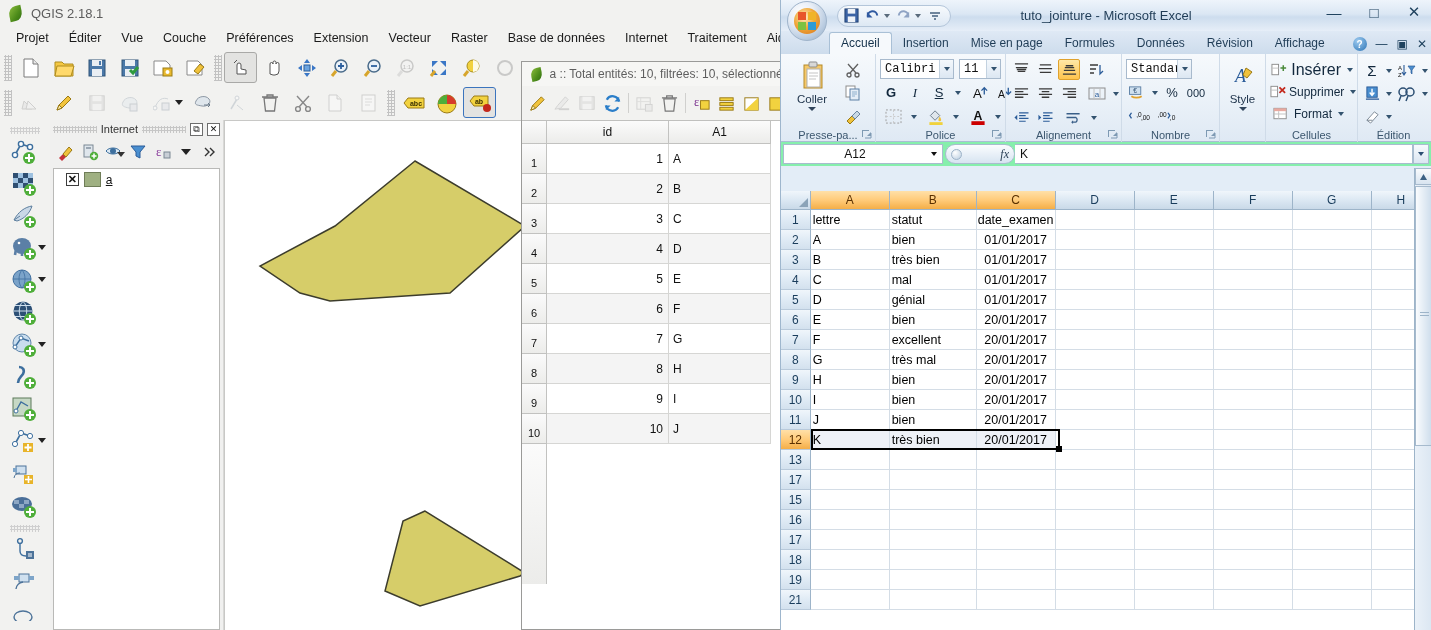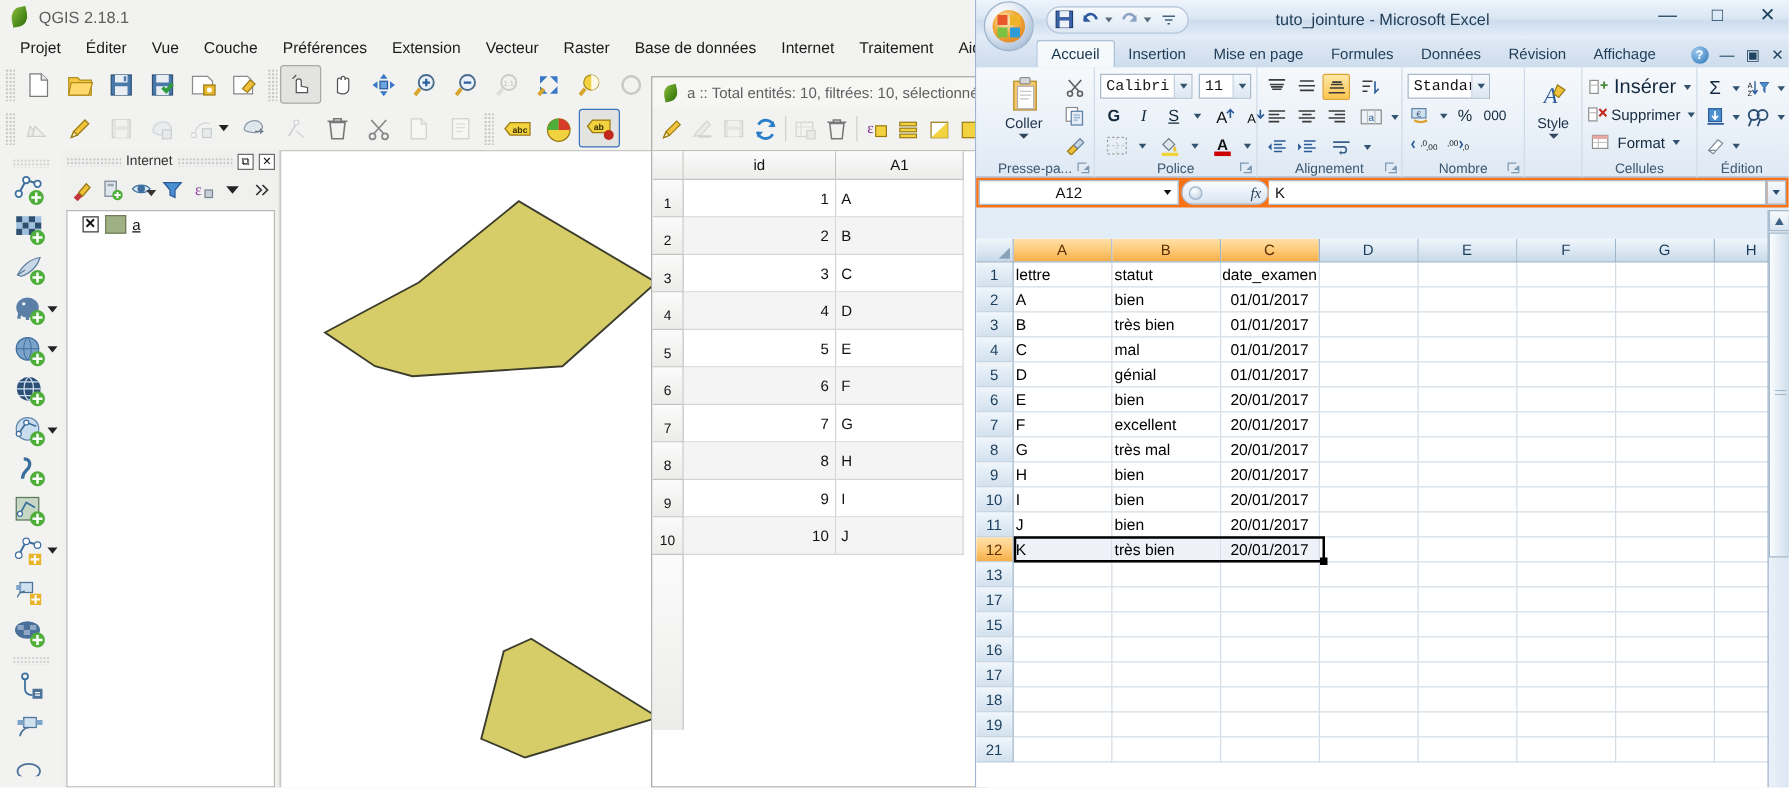--- a/index.html
+++ b/index.html
@@ -178,38 +178,38 @@
      display: flex; align-items: center; justify-content: center; font-weight: bold;}
 
   .xl-ribbon {
     height: 88px; background: linear-gradient(#f6f9fc 0%, #eaf1f8 55%, #dfe9f4 100%);
     border-bottom: 1px solid #a9bed3; display: flex; position: relative;
   }
   .rgroup { position: relative; height: 88px; padding: 3px 4px 0 4px; display: flex; flex-direction: column; }
   .rgroup + .rgroup { border-left: 1px solid #cfdbe8; }
   .rgroup-label { position: absolute; bottom: 1px; left: 0; right: 0; text-align: center; font-size: 11px; color: #3b566e; }
   .rgroup-dlg { position: absolute; bottom: 2px; right: 3px; width: 11px; height: 11px; opacity: .75; }
-  .rg-content { flex: 1; display: flex; align-items: flex-start; gap: 3px; padding-top: 1px; justify-content: flex-end; }
+  .rg-content { flex: 1; display: flex; align-items: flex-start; gap: 3px; padding-top: 1px; }
 
   .paste-btn { width: 54px; display: flex; flex-direction: column; align-items: center; padding-top: 2px; }
   .paste-lbl { font-size: 11.5px; color: #1c3149; margin-top: 1px; }
   .mini-caret { width:0;height:0;border-left:4px solid transparent;border-right:4px solid transparent;border-top:4px solid #31455c; margin-top:2px;}
   .icon-col { display: flex; flex-direction: column; gap: 3px; padding-top: 2px; }
   .icon-sm { width: 22px; height: 20px; display: flex; align-items: center; justify-content: center; }
 
   .combo { display: flex; align-items: center; border: 1px solid #a8bacd; background: #fff; height: 20px; font-size: 12px; color: #111; padding-left: 4px; }
   .combo .cv { flex: 1; white-space: nowrap; overflow: hidden; font-family: Liberation Mono, monospace; }
   .combo .cbtn { width: 14px; height: 18px; display: flex; align-items: center; justify-content: center; background: linear-gradient(#f4f8fc,#dce7f2); border-left: 1px solid #c3d2e0;}
   .dcaret { width:0;height:0;border-left:3px solid transparent;border-right:3px solid transparent;border-top:4px solid #33536f;}
   .fmt-btn { min-width: 22px; height: 21px; display: flex; align-items: center; justify-content: center;
      border: 1px solid transparent; font-size: 13px; color: #12283d; }
   .fmt-btn.on { background: linear-gradient(#ffe8a8,#ffc44d); border: 1px solid #e0a22e; border-radius: 2px;}
   .row-flex { display: flex; align-items: center; gap: 2px; }
 
-  .xl-formulabar { height: 24px; display: flex; align-items: center; background: #f97316; padding: 2px 2px 2px 2px; }
+  .xl-formulabar { height: 24px; display: flex; align-items: center; background: #86efac; padding: 2px 2px 2px 2px; }
   .namebox { width: 160px; height: 20px; background: #fff; border: 1px solid #a9bccf; display: flex; align-items: center; }
   .namebox .nv { flex: 1; text-align: center; font-size: 12px; color: #111; }
   .namebox .nb { width: 16px; display: flex; align-items: center; justify-content: center; }
   .fx-group { display: flex; align-items: center; gap: 0px; margin-left: 2px; }
   .fx-pill { width: 70px; height: 20px; border-radius: 10px; background: linear-gradient(#fbfdff,#d7e4f1); border:1px solid #a9bccf;
       display:flex; align-items:center; justify-content:space-between; padding: 0 5px; }
   .fx-dot { width: 11px; height: 11px; border-radius: 50%; background: radial-gradient(circle at 35% 30%,#fff,#b9cde0); border: 1px solid #9db3c8;}
   .fx-lbl { font-size: 12px; font-style: italic; color: #2b4157; font-family: "Liberation Serif", serif; }
   .fbar-input { flex: 1; height: 20px; background: #fff; border: 1px solid #a9bccf; border-left: none; display: flex; align-items: center; padding-left: 5px; font-size: 12px; color: #111; }
   .fbar-caret { width: 16px; height: 20px; background: linear-gradient(#f7fafd,#dbe6f2); border: 1px solid #a9bccf; display: flex; align-items: center; justify-content: center;}

